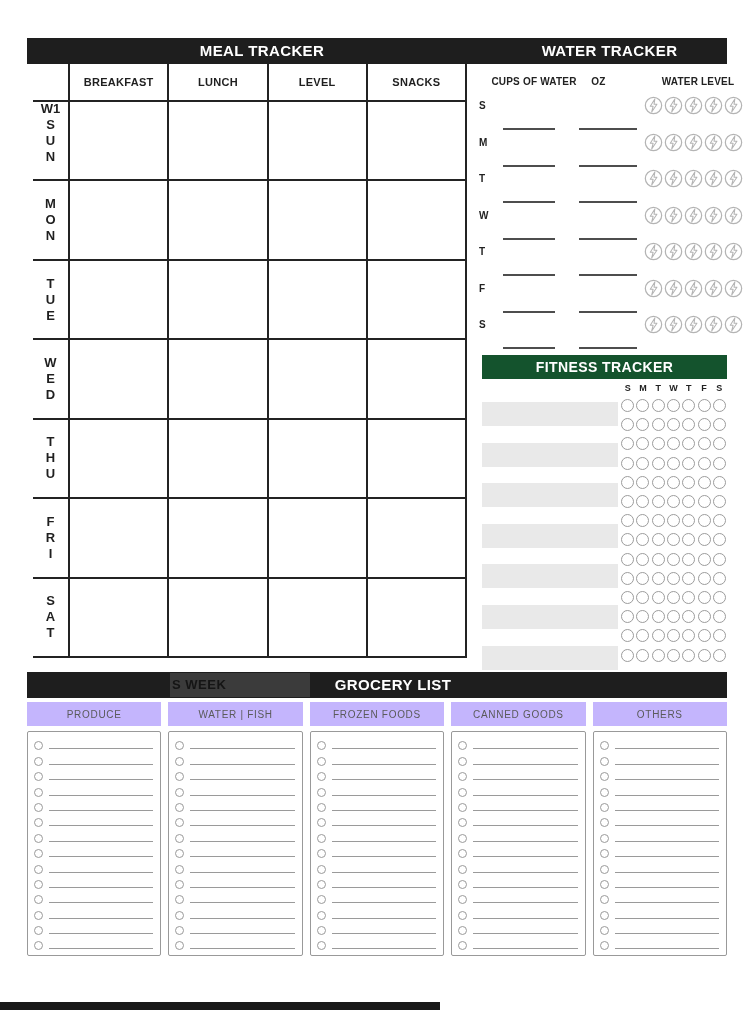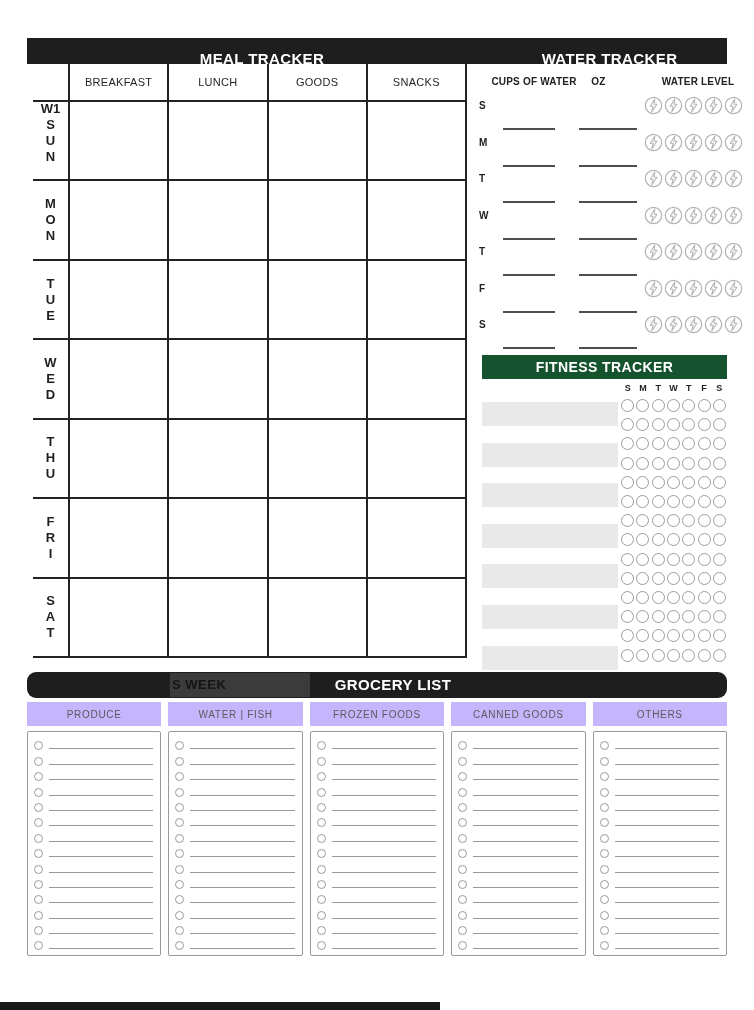--- a/index.html
+++ b/index.html
@@ -3,34 +3,34 @@
 <meta charset="utf-8">
 <style>
   * { margin:0; padding:0; box-sizing:border-box; }
   html,body { background:#fff; }
   .page {
     position:relative; width:754px; height:1010px; background:#ffffff;
     font-family:"Liberation Sans", sans-serif; color:#1f1f1f; overflow:hidden;
   }
   
   .top-bar { position:absolute; left:27px; top:38px; width:700px; height:26px; background:#1e1e1e; }
-  .bar-title { position:absolute; top:8px; height:26px; line-height:26px; color:#fff; font-weight:bold; font-size:15px; text-align:center; letter-spacing:.4px; }
+  .bar-title { position:absolute; top:0; height:26px; line-height:26px; color:#fff; font-weight:bold; font-size:15px; text-align:center; letter-spacing:.4px; }
   .bt-meal  { left:10px;  width:450px; }
   .bt-water { left:465px; width:235px; }
   
   .meal-table {
     position:absolute; left:33px; top:64px; width:434px; height:594px;
     display:grid; grid-template-columns:35px 1fr 1fr 1fr 1fr; grid-template-rows:36px repeat(7,1fr);
     border-right:2px solid #232323; border-bottom:2px solid #232323;
   }
   .mt-cell { }
   .bl { border-left:2px solid #232323; }
   .bt { border-top:2px solid #232323; }
   .mt-w1 { font-weight:bold; font-size:13px; display:flex; align-items:center; justify-content:center;margin-top:44px; }
-  .mt-colhead { font-weight:normal; font-size:11px; display:flex; align-items:center; justify-content:center; letter-spacing:.3px; }
+  .mt-colhead { font-weight:bold; font-size:11px; display:flex; align-items:center; justify-content:center; letter-spacing:.3px; }
   .mt-day { font-weight:bold; font-size:13px; display:flex; flex-direction:column; align-items:center; justify-content:center; line-height:16px; }
   
   .water-section { position:absolute; left:476px; top:70px; width:258px; height:285px; }
   .w-head { position:absolute; top:6px; font-weight:bold; font-size:10px; color:#222; text-align:center; letter-spacing:.2px; }
   .w-cups { left:12px; width:92px; }
   .w-oz { left:95px; width:55px; }
   .w-energy { left:172px; width:100px; }
   .water-rows { position:absolute; left:0; top:22px; width:258px; }
   .w-row { position:relative; height:36.5px; }
   .w-day { position:absolute; left:3px; top:8px; font-weight:bold; font-size:10px; color:#222; }
@@ -42,21 +42,21 @@
   .fitness-section { position:absolute; left:482px; top:355px; width:245px; height:312px; }
   .fit-bar { height:24px; background:#14532d; color:#fff; font-weight:bold; font-size:14px; text-align:center; line-height:24px; letter-spacing:.4px; }
   .fit-days { margin:4px 0 0 138px; width:107px; display:grid; grid-template-columns:repeat(7,1fr); font-weight:bold; font-size:9px; color:#222; text-align:center; }
   .fit-body { position:relative; height:272px; margin-top:3px; }
   .fit-boxes { position:absolute; left:0; top:6px; width:136px; }
   .fit-box { height:24px; background:#e9e9e9; margin-bottom:16.6px; }
   .fit-circles { position:absolute; left:138px; top:0; width:107px; display:grid; grid-template-columns:repeat(7,1fr); grid-auto-rows:19.2px; justify-items:center; align-items:center; }
   .fit-circle { width:13px; height:13px; border:1.4px solid #9c9c9c; border-radius:50%; }
   
   .grocery-section { position:absolute; left:27px; top:672px; width:700px; }
-  .groc-bar { position:relative; height:26px; background:#1e1e1e;border-radius:9px; }
+  .groc-bar { position:relative; height:26px; background:#1e1e1e; }
   .groc-overlay { position:absolute; left:143px; top:1px; width:140px; height:24px; background:#3b3b3b; overflow:hidden; }
   .groc-overlay span { color:#151515; font-weight:bold; font-size:13px; line-height:24px; padding-left:2px; letter-spacing:.5px; display:inline-block; }
   .groc-title { position:absolute; left:0; right:0; text-align:center; color:#fff; font-weight:bold; font-size:15px; line-height:26px; letter-spacing:.4px;margin-left:32px; }
   .groc-cols { display:grid; grid-template-columns:repeat(5,1fr); gap:7px; margin-top:4px; }
   .groc-head { height:24px; background:#c4b5fd; color:#5a5a5a; font-size:10px; letter-spacing:.7px; display:flex; align-items:center; justify-content:center; }
   .groc-box { margin-top:5px; border:1px solid #999; border-radius:2px; padding:5px 4px 3px 3px; background:#fff; }
   .groc-row { position:relative; height:15.4px; }
   .groc-circle { position:absolute; left:3px; bottom:2px; width:9px; height:9px; border:1px solid #9a9a9a; border-radius:50%; background:#fff; }
   .groc-line { position:absolute; left:18px; right:3px; bottom:3px; border-bottom:1.3px solid #9a9a9a; height:10px; }
   
@@ -69,21 +69,21 @@
 
   <div class="top-bar">
     <div class="bar-title bt-meal">MEAL TRACKER</div>
     <div class="bar-title bt-water">WATER TRACKER</div>
   </div>
 
   <div class="meal-table" id="meal-table">
       <div class="mt-cell mt-w1">W1</div>
       <div class="mt-cell mt-colhead bl">BREAKFAST</div>
       <div class="mt-cell mt-colhead bl">LUNCH</div>
-      <div class="mt-cell mt-colhead bl">GOODS</div>
+      <div class="mt-cell mt-colhead bl">LEVEL</div>
       <div class="mt-cell mt-colhead bl">SNACKS</div>
       <div class="mt-cell mt-day bt">
         <span>S</span>
         <span>U</span>
         <span>N</span>
       </div>
       <div class="mt-cell bl bt"></div>
       <div class="mt-cell bl bt"></div>
       <div class="mt-cell bl bt"></div>
       <div class="mt-cell bl bt"></div>

